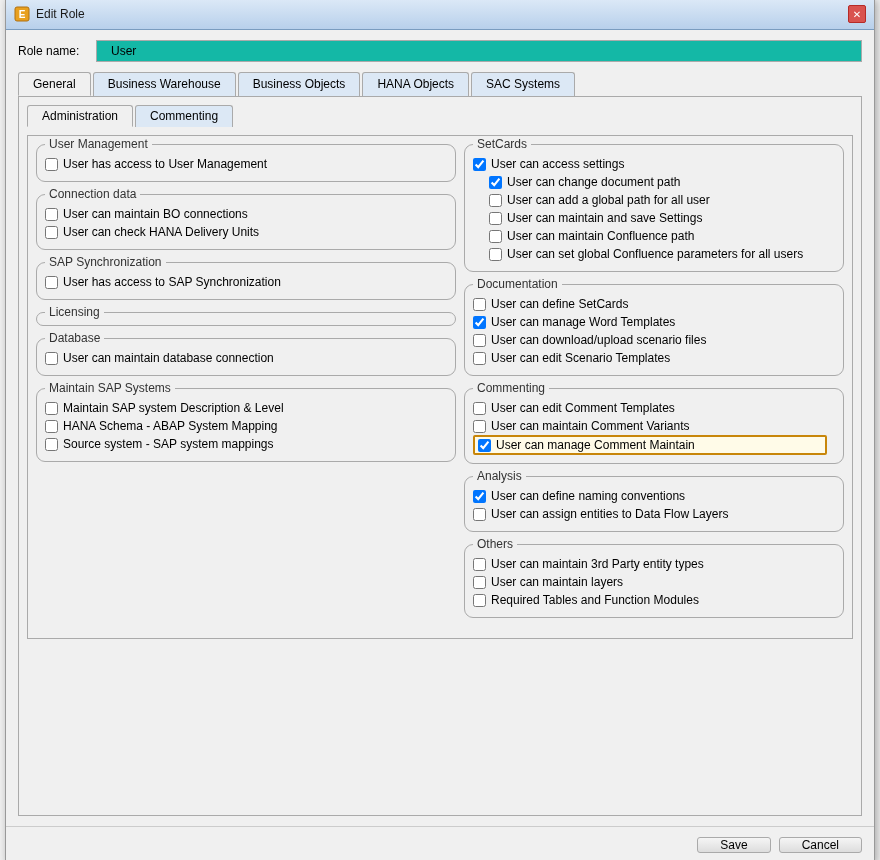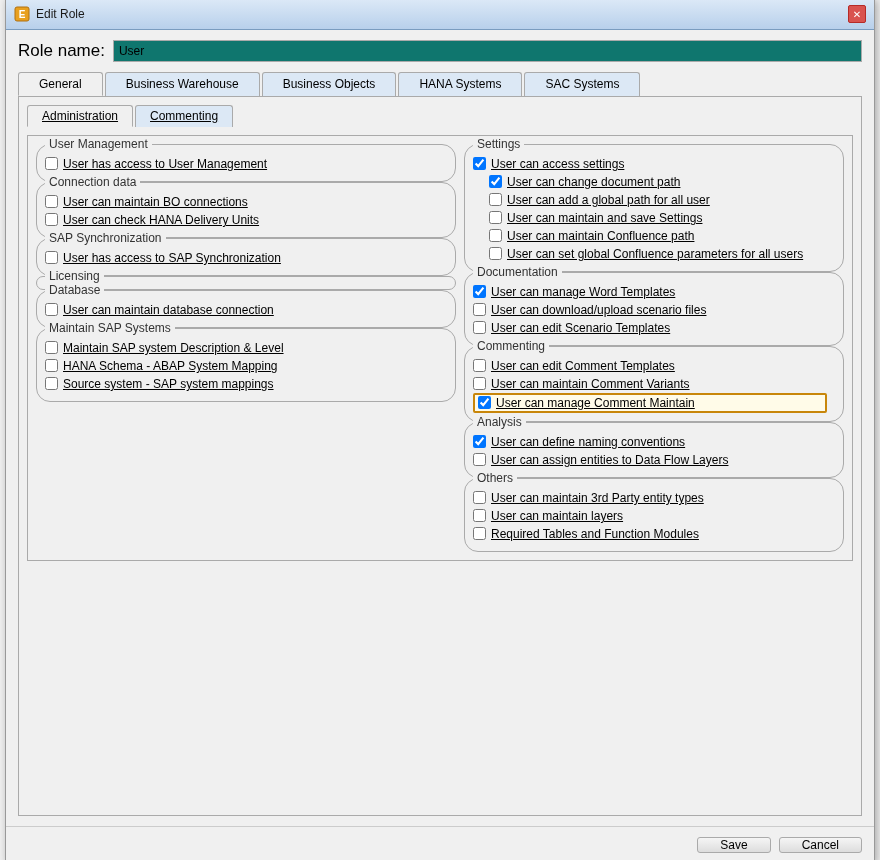--- a/index.html
+++ b/index.html
@@ -58,57 +58,56 @@
     .window-body {
       padding: 10px 12px;
     }
     .role-name-row {
       display: flex;
       align-items: center;
       gap: 8px;
       margin-bottom: 10px;
     }
     .role-name-label {
-      font-size: 17px;
+      font-size: 12px;
       min-width: 70px;
     }
     .role-name-input {
       flex: 1;
-      background: #0f766e;
-      border: 1px solid #aaa;
-      padding: 3px 5px;
+      background: #14b8a6;
+      border: 1px solid #aaa;
+      padding: 3px 14px;
       font-size: 12px;
       font-family: inherit;
     }
     .tabs-top {
       display: flex;
       gap: 0;
       margin-bottom: 0;
     }
     .tab-top {
-      padding: 4px 20px;
+      padding: 4px 14px;
       border: 1px solid #aaa;
       border-bottom: none;
       background: #dce8f5;
       cursor: pointer;
       font-size: 12px;
       margin-right: 2px;
       border-radius: 3px 3px 0 0;
     }
     .tab-top.active {
       background: #f0f0f0;
       border-bottom: 1px solid #f0f0f0;
       z-index: 1;
     }
     .main-content {
       border: 1px solid #aaa;
       background: #f0f0f0;
       padding: 8px;
       min-height: 720px;
-      text-decoration: underline;
     }
     .tabs-inner {
       display: flex;
       gap: 0;
       margin-bottom: 8px;
     }
     .tab-inner {
       padding: 3px 14px;
       border: 1px solid #aaa;
       border-bottom: none;
@@ -132,39 +131,40 @@
       gap: 8px;
     }
     .left-col {
       flex: 0 0 420px;
     }
     .right-col {
       flex: 1;
     }
     .group-box {
       border: 1px solid #aaa;
-      border-radius: 14px;
-      margin-bottom: 0;
+      border-radius: 9px;
+      margin-bottom: 12px;
       padding: 4px 16px 8px 8px;
       position: relative;
     }
     .group-title {
       position: absolute;
       top: -8px;
       left: 8px;
       background: #f0f0f0;
       padding: 0 4px;
       font-size: 12px;
       color: #333;
     }
     .group-content {
       margin-top: 6px;
     }
     .checkbox-row {
       display: flex;
+      align-items: center;
       gap: 5px;
       padding: 2px 0;
     }
     .checkbox-row input[type="checkbox"] {
       width: 13px;
       height: 13px;
       margin: 0;
       cursor: pointer;
     }
     .checkbox-row label {
@@ -216,21 +216,21 @@
 
     <div class="role-name-row">
       <span class="role-name-label">Role name:</span>
       <input class="role-name-input" type="text" value="User" style="">
     </div>
 
     <div class="tabs-top">
       <div class="tab-top active">General</div>
       <div class="tab-top">Business Warehouse</div>
       <div class="tab-top">Business Objects</div>
-      <div class="tab-top">HANA Systems</div>
+      <div class="tab-top">HANA Objects</div>
       <div class="tab-top">SAC Systems</div>
     </div>
 
     <div class="main-content">
 
       <div class="tabs-inner">
         <div class="tab-inner active">Administration</div>
         <div class="tab-inner">Commenting</div>
       </div>
 
@@ -303,21 +303,21 @@
                   <label>Source system - SAP system mappings</label>
                 </div>
               </div>
             </div>
 
           </div>
 
           <div class="right-col">
 
             <div class="group-box">
-              <span class="group-title">Settings</span>
+              <span class="group-title">SetCards</span>
               <div class="group-content">
                 <div class="checkbox-row">
                   <input type="checkbox" checked="" style="">
                   <label>User can access settings</label>
                 </div>
                 <div class="checkbox-row" style="padding-left:16px">
                   <input type="checkbox" checked="" style="">
                   <label>User can change document path</label>
                 </div>
                 <div class="checkbox-row" style="padding-left:16px">
@@ -335,20 +335,24 @@
                 <div class="checkbox-row" style="padding-left:16px">
                   <input type="checkbox" style="">
                   <label>User can set global Confluence parameters for all users</label>
                 </div>
               </div>
             </div>
 
             <div class="group-box">
               <span class="group-title">Documentation</span>
               <div class="group-content">
+                <div class="checkbox-row">
+                  <input type="checkbox" style="">
+                  <label>User can define SetCards</label>
+                </div>
                 <div class="checkbox-row">
                   <input type="checkbox" checked="" style="">
                   <label>User can manage Word Templates</label>
                 </div>
                 <div class="checkbox-row">
                   <input type="checkbox" style="">
                   <label>User can download/upload scenario files</label>
                 </div>
                 <div class="checkbox-row">
                   <input type="checkbox" style="">

